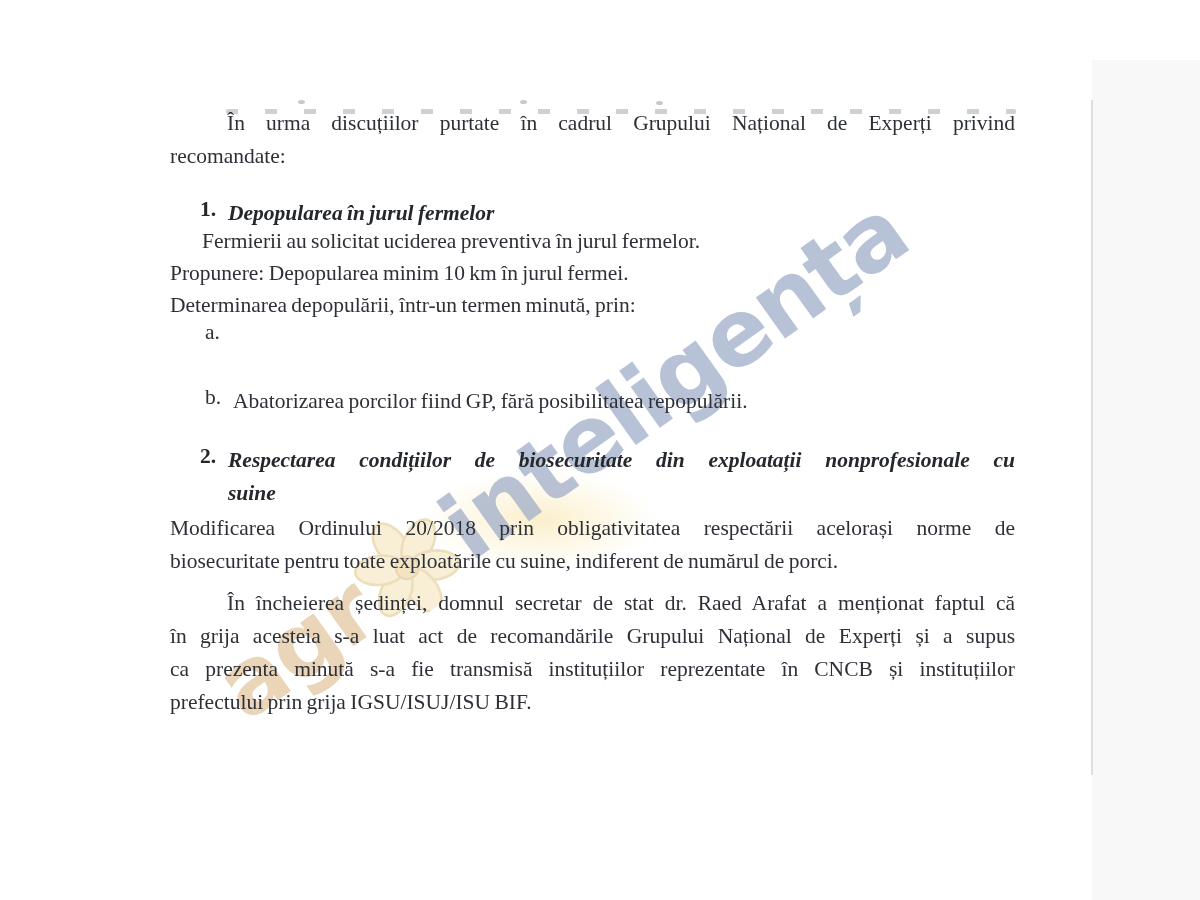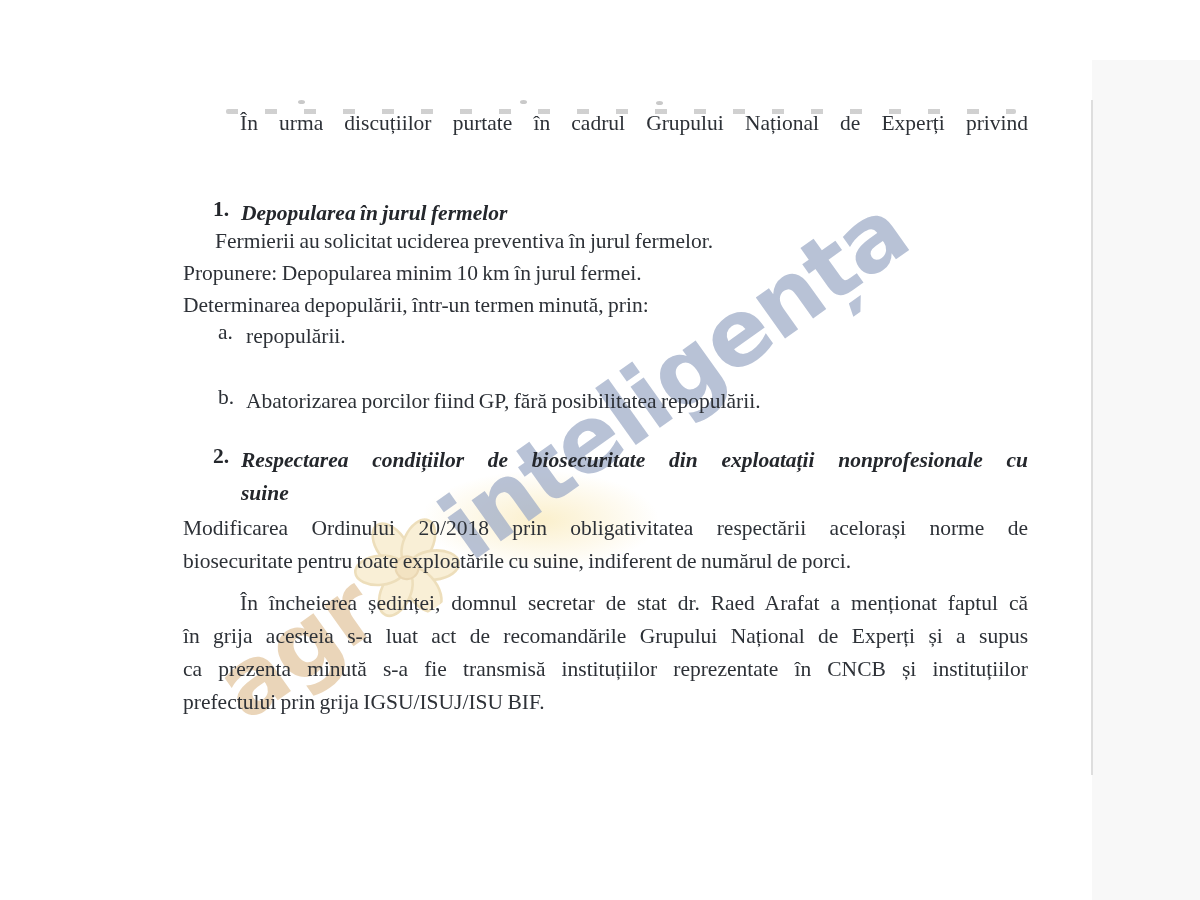--- a/index.html
+++ b/index.html
@@ -62,21 +62,21 @@
   }
   
   .content {
     position: absolute; left: 170px; top: 0;
     width: 845px; height: 900px;
     color: #2d3137;
     font-size: 21.5px;
     word-spacing: -1px;
     z-index: 2;
   }
-  .block { position: absolute; left: 13px; width: 845px; }
+  .block { position: absolute; left: 0; width: 845px; }
   .line  { height: 33px; line-height: 33px; }
   .jline { height: 33px; line-height: 33px; text-align: justify; text-align-last: justify; }
   .indent { padding-left: 57px; box-sizing: border-box; }
   .bold  { font-weight: bold; color: #24272c; }
   .num-1 { position: absolute; left: 30px; top: 0; }
   .num-a { position: absolute; left: 35px; top: 0; }
   .ind-title { margin-left: 58px; display: block; font-style: italic; }
   .ind-sub   { margin-left: 63px; display: block; }
   .t197 { top: 197px; } .t225 { top: 225px; } .t320 { top: 320px; }
   .t385 { top: 385px; } .t444 { top: 444px; } .t512 { top: 512px; }
@@ -109,36 +109,36 @@
           </g>
           <circle cx="0" cy="0" r="11" fill="#e6c27a" stroke="#d2a758" stroke-width="2"></circle>
         </g>
       </svg></span><span class="wm-intel">inteligența</span>
   </div>
 
   <div class="content">
 
     <div class="block t107">
       <div class="jline indent">În urma discuțiilor purtate în cadrul Grupului Național de Experți privind</div>
+      <div class="line">recomandate:</div>
     </div>
 
     <div class="block t197">
       <span class="num-1 bold">1.</span>
       <span class="ind-title bold line">Depopularea în jurul fermelor</span>
     </div>
 
     <div class="block t225">
       <div class="line" style="height:32px; line-height:32px;margin-left:32px;">Fermierii au solicitat uciderea preventiva în jurul fermelor.</div>
       <div class="line" style="height:32px; line-height:32px;">Propunere: Depopularea minim 10 km în jurul fermei.</div>
       <div class="line" style="height:32px; line-height:32px;">Determinarea depopulării, într-un termen minută, prin:</div>
     </div>
 
     <div class="block t320">
       <span class="num-a">a.</span>
-      <div class="line ind-sub">repopulării.</div>
     </div>
 
     <div class="block t385">
       <span class="num-a">b.</span>
       <div class="line ind-sub">Abatorizarea porcilor fiind GP, fără posibilitatea repopulării.</div>
     </div>
 
     <div class="block t444">
       <span class="num-1 bold">2.</span>
       <div class="jline ind-title bold">Respectarea condițiilor de biosecuritate din exploatații nonprofesionale cu</div>

